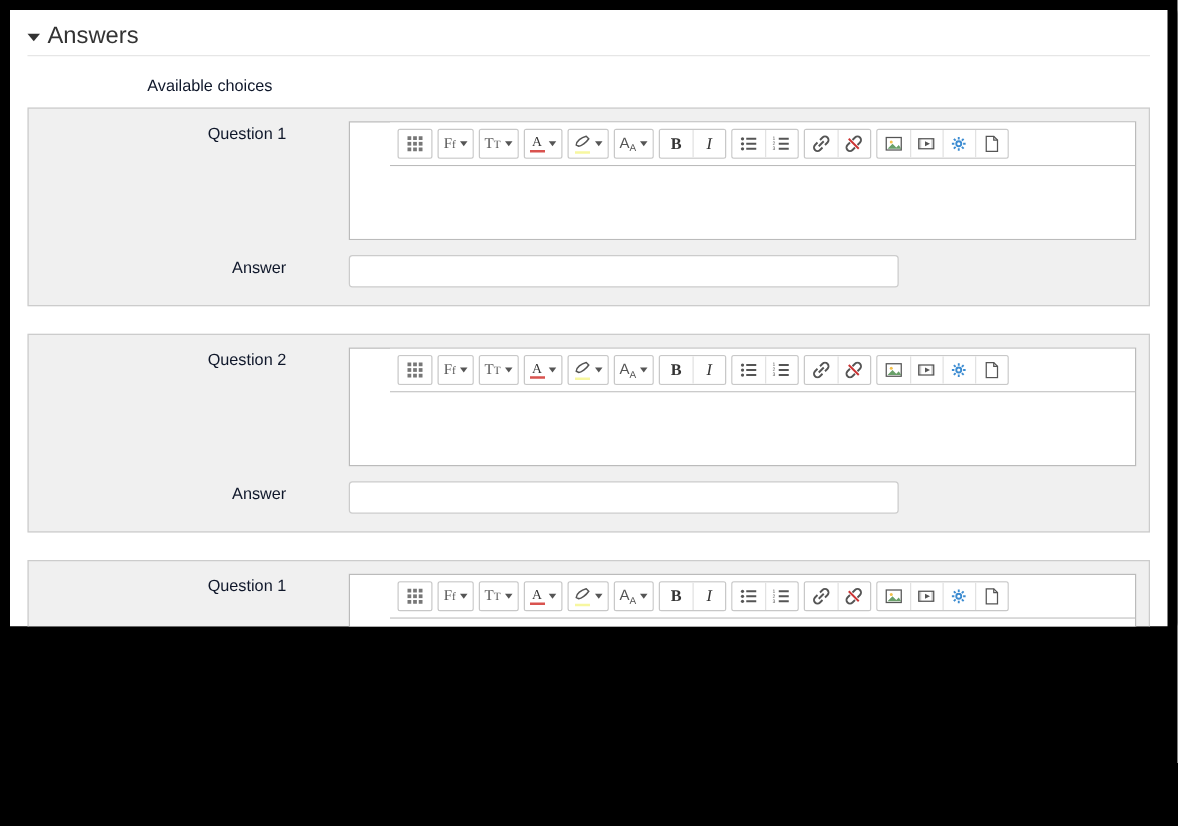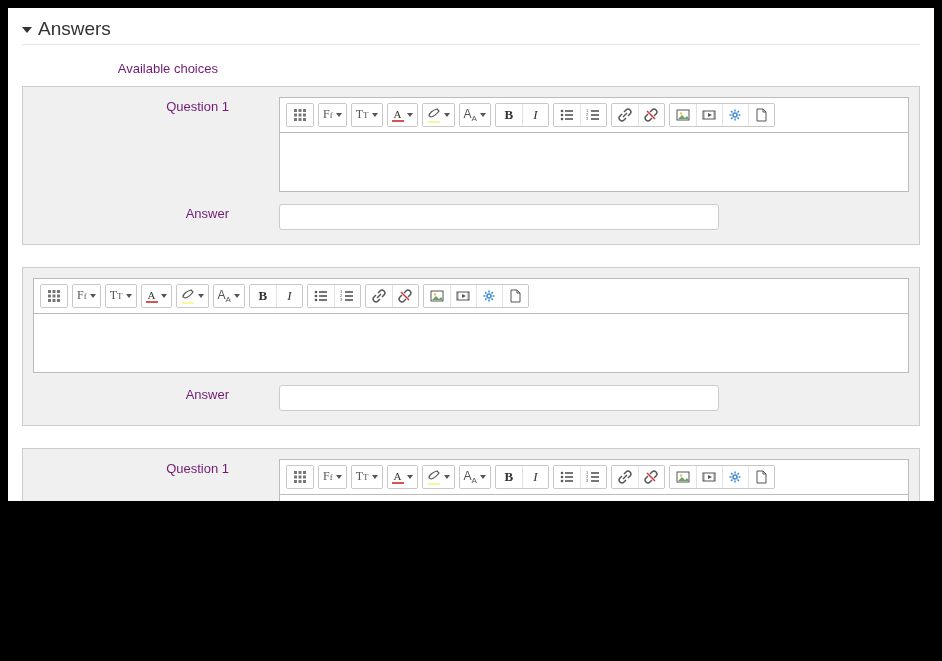--- a/index.html
+++ b/index.html
@@ -51,21 +51,21 @@
     display: flex;
     align-items: flex-start;
     margin-bottom: 10px;
   }
   .label-col {
     width: 210px;
     text-align: right;
     padding-right: 14px;
     padding-top: 2px;
     font-size: 13px;
-    color: #701a75;
+    color: #0f172a;
   }
   .field-col {
     flex: 1;
     font-size: 13px;
     color: #777;
     line-height: 1.45;
   }
   .qblock {
     border: 1px solid #ccc;
     background: #f0f0f0;
@@ -78,20 +78,21 @@
     background: #fff;
     border: 1px solid #bbb;
   }
   .toolbar {
     display: flex;
     gap: 4px;
     flex-wrap: wrap;
     padding: 5px 6px;
     border-bottom: 1px solid #bbb;
     background: #fff;
+    margin-left: 32px;
   }
   .tb-group {
     display: flex;
     border: 1px solid #c8c8c8;
     border-radius: 2px;
     overflow: hidden;
   }
   .tb-btn {
     min-width: 26px;
     height: 22px;
@@ -321,20 +322,21 @@
               </div>
             </div>
           </div>
           <div class="row">
             <div class="label-col">Answer</div>
             <div class="field-col"><input type="text" class="text-input" value="" style=""></div>
           </div>
         </div>
         <div class="qblock">
           <div class="row">
+            <div class="label-col">Question 2</div>
             <div class="field-col">
               <div class="editor-wrap">
                 <div class="toolbar">
                   <div class="tb-group">
                     <div class="tb-btn">
                       <svg viewBox="0 0 14 14">
                         <g fill="#777">
                           <rect x="1" y="1" width="3" height="3"></rect>
                           <rect x="5.5" y="1" width="3" height="3"></rect>
                           <rect x="10" y="1" width="3" height="3"></rect>

